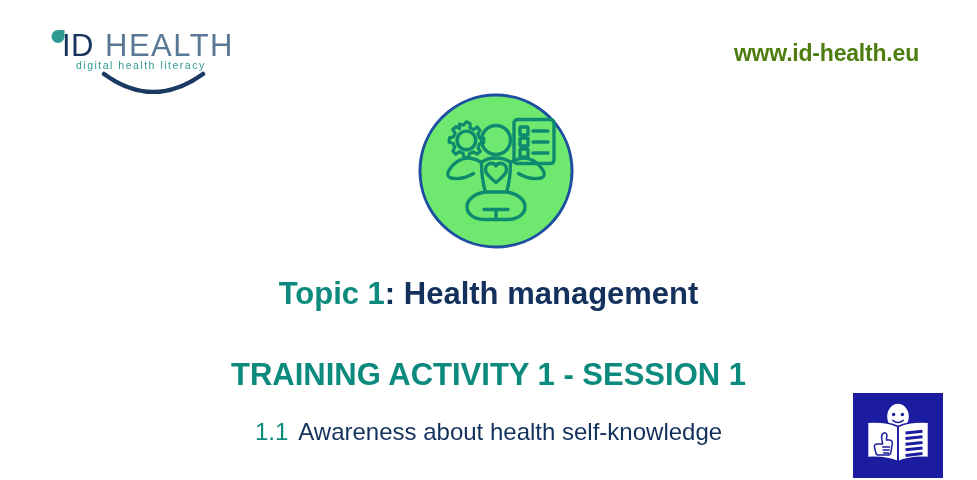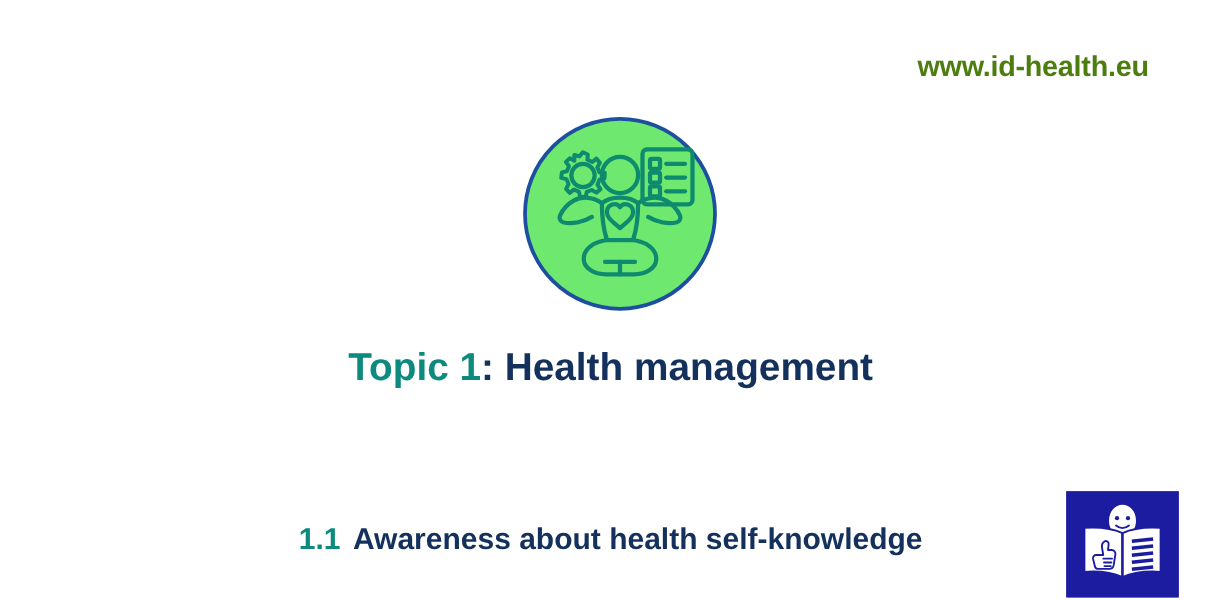--- a/index.html
+++ b/index.html
@@ -72,21 +72,21 @@
     top: 357px;
     font-size: 31px;
     font-weight: bold;
     color: #0b8a7d;
     white-space: nowrap;
   }
 
   .subtopic-line {
     top: 418px;
     font-size: 24px;
-    font-weight: bold;
+    font-weight: normal;
     white-space: nowrap;
   }
   .subtopic-num   { color: #0b8a7d; }
   .subtopic-title { color: #13315c; }
   .subtopic-gap   { display: inline-block; width: 10px; }
 
   
   .etr-badge {
     position: absolute;
     left: 853px;
@@ -95,20 +95,38 @@
     height: 85px;
     background: #1c1ca0;
   }
   .etr-badge svg { display: block; }
 </style>
 </head>
 <body>
 
 <div class="slide">
 
+  <div class="brand-logo">
+    <svg width="230" height="70" viewBox="0 0 230 70" xmlns="http://www.w3.org/2000/svg">
+
+      <g>
+        <path d="M 10 6 A 6.5 6.5 0 1 0 16.5 12.5 L 16.5 6 Z" fill="#2e9b92"></path>
+      </g>
+
+      <text x="14" y="32" font-family="'Liberation Sans', sans-serif" font-size="31" font-weight="400" fill="#16335c" letter-spacing="0.5">ID</text>
+
+      <text x="57" y="32" font-family="'Liberation Sans', sans-serif" font-size="31" font-weight="300" fill="#5a7894" letter-spacing="1.5">HEALTH</text>
+
+      <text x="28" y="45" font-family="'Liberation Sans', sans-serif" font-size="10.5" font-weight="400" fill="#2e9b92" letter-spacing="1.5">digital health literacy</text>
+
+      <g>
+        <path d="M 56 50 Q 105 86 155 50" stroke="#1b3a63" stroke-width="4.5" fill="none" stroke-linecap="round"></path>
+      </g>
+    </svg>
+  </div>
 
   <div class="site-url">www.id-health.eu</div>
 
   <div class="topic-icon">
     <svg width="158" height="158" viewBox="0 0 158 158" xmlns="http://www.w3.org/2000/svg">
 
       <circle cx="79" cy="79" r="76" fill="#6ee86e" stroke="#1d4fa0" stroke-width="3"></circle>
 
       <g stroke="#0e8a6e" stroke-width="3.4" fill="none" stroke-linecap="round" stroke-linejoin="round">
 
@@ -176,20 +194,21 @@
                    C 89.5 82.5 84.5 85.5 79 90.5 Z"></path>
         </g>
       </g>
     </svg>
   </div>
 
   <div class="heading-block topic-line">
     <span class="topic-num">Topic 1</span><span class="topic-sep">:</span> <span class="topic-name">Health management</span>
   </div>
 
+  <div class="heading-block activity-line">TRAINING ACTIVITY 1 - SESSION 1</div>
 
   <div class="heading-block subtopic-line">
     <span class="subtopic-num">1.1</span><span class="subtopic-gap"></span><span class="subtopic-title">Awareness about health self-knowledge</span>
   </div>
 
   <div class="etr-badge">
     <svg width="90" height="85" viewBox="0 0 90 85" xmlns="http://www.w3.org/2000/svg">
       <rect x="0" y="0" width="90" height="85" fill="#1c1ca0"></rect>
 
       <g>

